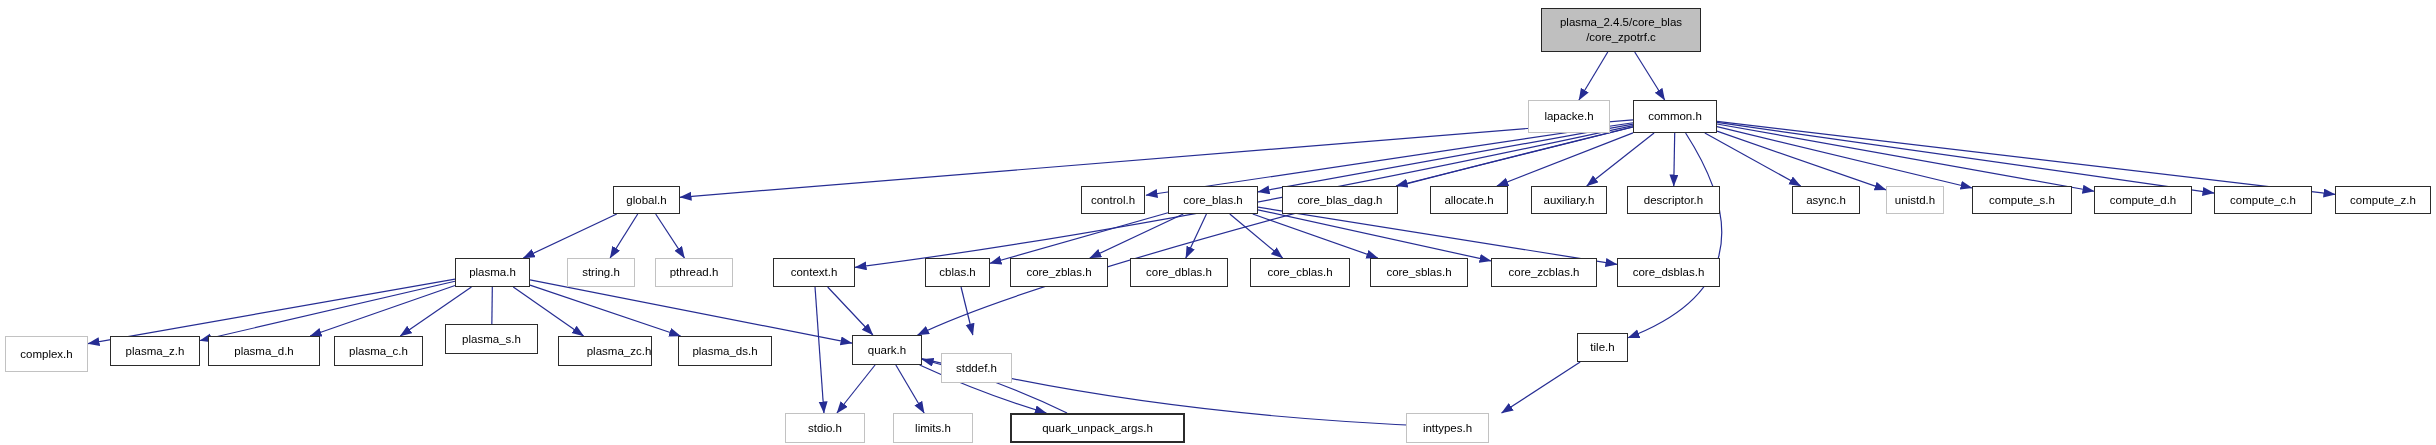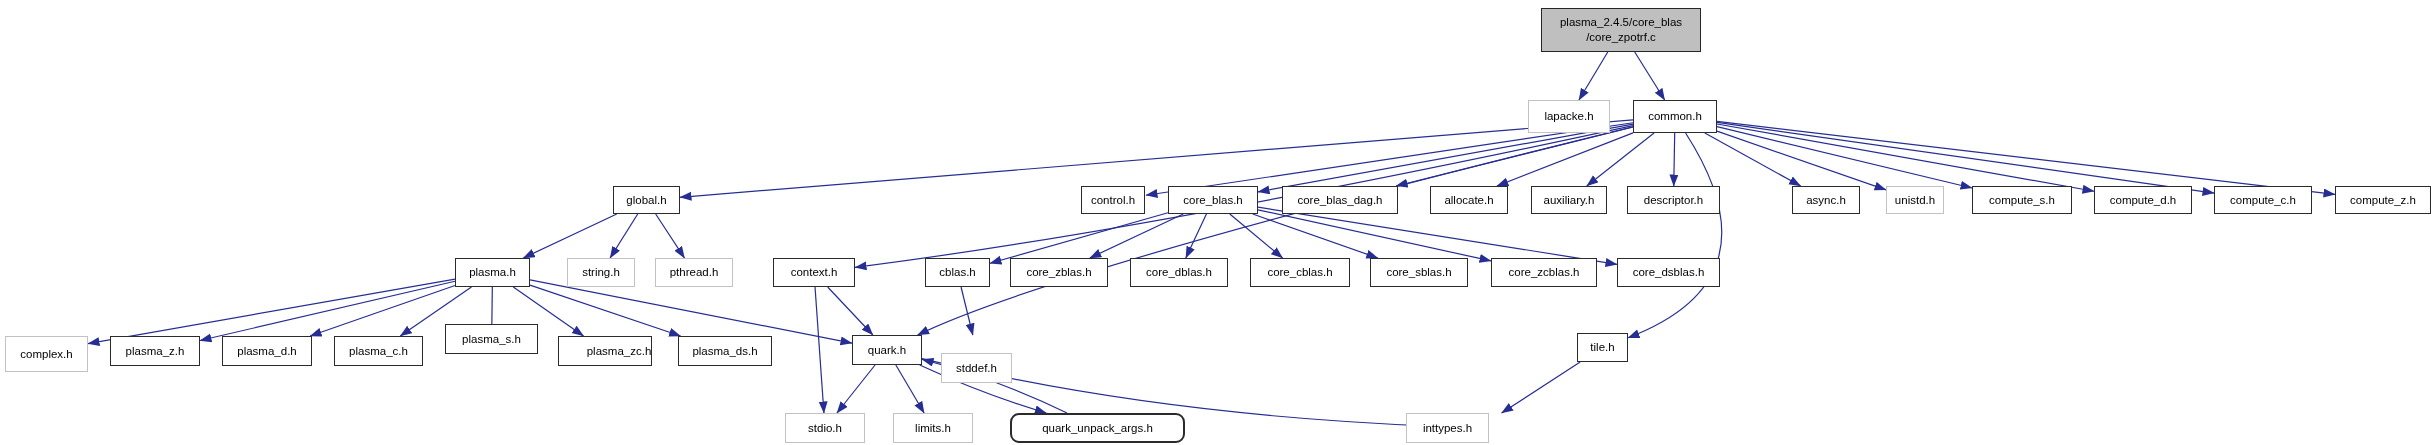--- a/index.html
+++ b/index.html
@@ -112,25 +112,25 @@
     <div class="node doc" style="left: 773px; top: 258px; width: 82px; height: 29px;">context.h</div>
     <div class="node doc" style="left: 925px; top: 258px; width: 65px; height: 29px;">cblas.h</div>
     <div class="node doc" style="left: 1010px; top: 258px; width: 98px; height: 29px;">core_zblas.h</div>
     <div class="node doc" style="left: 1130px; top: 258px; width: 98px; height: 29px;">core_dblas.h</div>
     <div class="node doc" style="left: 1250px; top: 258px; width: 100px; height: 29px;">core_cblas.h</div>
     <div class="node doc" style="left: 1370px; top: 258px; width: 98px; height: 29px;">core_sblas.h</div>
     <div class="node doc" style="left: 1491px; top: 258px; width: 106px; height: 29px;">core_zcblas.h</div>
     <div class="node doc" style="left: 1617px; top: 258px; width: 103px; height: 29px;">core_dsblas.h</div>
     <div class="node ext" style="left: 5px; top: 336px; width: 83px; height: 36px;">complex.h</div>
     <div class="node doc" style="left: 110px; top: 336px; width: 90px; height: 30px;">plasma_z.h</div>
-    <div class="node doc" style="left: 222px; top: 336px; width: 90px; height: 30px;">plasma_d.h</div>
+    <div class="node doc" style="left: 208px; top: 336px; width: 112px; height: 30px;">plasma_d.h</div>
     <div class="node doc" style="left: 334px; top: 336px; width: 89px; height: 30px;">plasma_c.h</div>
     <div class="node doc" style="left: 445px; top: 324px; width: 93px; height: 30px;">plasma_s.h</div>
     <div class="node doc" style="left: 558px; top: 336px; width: 94px; height: 30px; padding-left: 28px;">plasma_zc.h</div>
     <div class="node doc" style="left: 678px; top: 336px; width: 94px; height: 30px;">plasma_ds.h</div>
     <div class="node doc" style="left: 852px; top: 335px; width: 70px; height: 30px;">quark.h</div>
     <div class="node ext" style="left: 941px; top: 335px; width: 71px; height: 30px; margin-top: 18px;">stddef.h</div>
     <div class="node doc" style="left: 1577px; top: 333px; width: 51px; height: 29px;">tile.h</div>
     <div class="node ext" style="left: 785px; top: 413px; width: 80px; height: 30px;">stdio.h</div>
     <div class="node ext" style="left: 893px; top: 413px; width: 80px; height: 30px;">limits.h</div>
-    <div class="node doc bold" style="left: 1010px; top: 413px; width: 175px; height: 30px; border-radius: 9px;">quark_unpack_args.h</div>
+    <div class="node doc bold" style="left: 1010px; top: 413px; width: 175px; height: 30px;">quark_unpack_args.h</div>
     <div class="node ext" style="left: 1406px; top: 413px; width: 83px; height: 30px;">inttypes.h</div>
   </div>
 
 </body></html>

